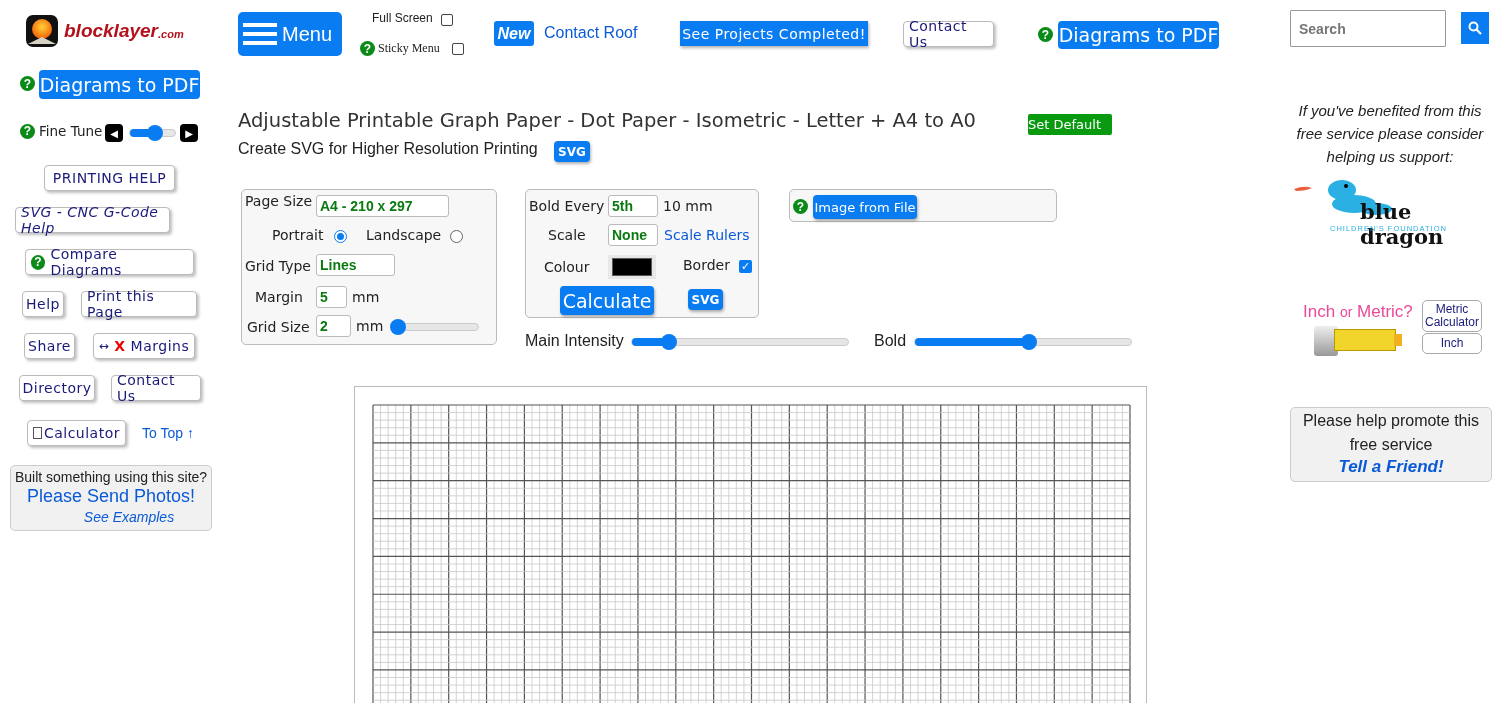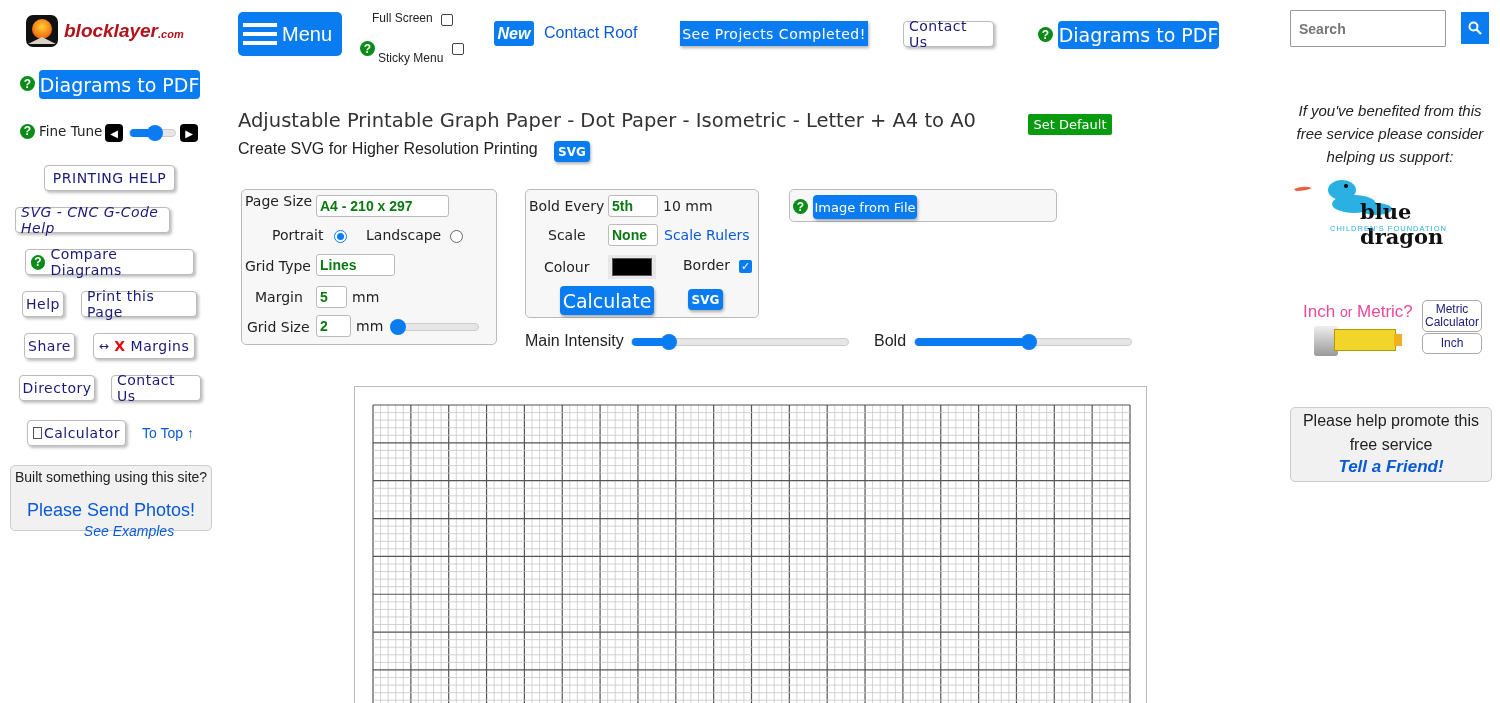--- a/index.html
+++ b/index.html
@@ -61,56 +61,56 @@
 <div class="white-btn abs" style="left:19px;top:375px;width:76px;">Directory</div>
 <div class="white-btn abs" style="left:111px;top:375px;width:90px;">Contact Us</div>
 <div class="white-btn abs" style="left:27px;top:420px;width:99px;">
   <span style="display:inline-block;width:11px;height:12px;border:1px solid #555;margin-right:2px;"></span>
     <span>Calculator</span>
 </div>
 <a class="abs" style="left:142px;top:425px;color:#0a5ad8;font-size:14px;text-decoration:none;">To Top ↑</a>
 
 <div class="abs" style="left:10px;top:465px;width:202px;height:66px;background:#f1f1f1;border:1px solid #ccc;border-radius:5px;text-align:center;">
   <div style="font-size:14px;margin-top:3px;color:#222;">Built something using this site?</div>
-  <div style="font-size:18px;color:#0a5ad8;margin-top:15px;">Please Send Photos!</div>
+  <div style="font-size:18px;color:#0a5ad8;margin-top:1px;">Please Send Photos!</div>
   <div style="font-size:14px;color:#0a5ad8;font-style:italic;margin-top:2px;padding-left:36px;">See Examples</div>
 </div>
 
 <div class="blue-btn abs" style="left:238px;top:12px;width:104px;height:44px;border-radius:5px;box-shadow:none;justify-content:flex-start;">
   <span style="margin-left:5px;display:flex;flex-direction:column;gap:5px;">
     <span style="width:34px;height:4px;background:#fff;display:block;"></span>
     <span style="width:34px;height:4px;background:#fff;display:block;"></span>
     <span style="width:34px;height:4px;background:#fff;display:block;"></span>
   </span>
   <span style="font-family:'Liberation Sans',sans-serif;font-size:20px;margin-left:5px;">Menu</span>
 </div>
 <span class="lbl" style="left:372px;top:11px;font-family:'Liberation Sans',sans-serif;font-size:12px;">Full Screen</span>
 <span class="chk abs" style="left:441px;top:14px;"></span>
 <span class="help-icon abs" style="left:360px;top:41px;">?</span>
-<span class="lbl" style="left:378px;top:51px;font-family:Liberation Sans, sans-serif;font-size:12px;">Sticky Menu</span>
+<span class="lbl" style="left:378px;top:41px;font-family:Liberation Serif, serif;font-size:12px;">Sticky Menu</span>
 <span class="chk abs" style="left:452px;top:43px;"></span>
 
 <span class="abs" style="left:494px;top:21px;width:40px;height:25px;background:#0a7cf2;color:#fff;border-radius:3px;font-weight:bold;font-style:italic;font-size:16px;text-align:center;line-height:25px;">New</span>
 <a class="abs" style="left:544px;top:24px;color:#0a5ad8;font-size:16px;text-decoration:none;">Contact Roof</a>
 
 <div class="blue-btn abs" style="left:680px;top:21px;width:188px;height:25px;font-size:14px;letter-spacing:0.5px;border-radius:0;">See Projects Completed!</div>
 <div class="white-btn abs" style="left:903px;top:21px;width:91px;height:26px;">Contact Us</div>
 <span class="help-icon abs" style="left:1038px;top:27px;">?</span>
 <div class="blue-btn abs" style="left:1058px;top:21px;width:161px;height:28px;font-size:19px;box-shadow:none;">Diagrams to PDF</div>
 
 <input class="abs" style="left: 1290px; top: 10px; width: 156px; height: 37px; border: 1px solid rgb(153, 153, 153); border-radius: 1px; padding: 0px 8px; font-size: 14px; font-weight: bold; font-family: &quot;Liberation Sans&quot;, sans-serif; color: rgb(85, 85, 85);" placeholder="Search">
 <div class="abs" style="left:1461px;top:12px;width:28px;height:32px;background:#0a7cf2;display:flex;align-items:center;justify-content:center;">
   <svg width="14" height="14" viewBox="0 0 14 14">
       <circle cx="5.5" cy="5.5" r="4" stroke="#fff" stroke-width="2" fill="none"></circle>
       <line x1="8.5" y1="8.5" x2="13" y2="13" stroke="#fff" stroke-width="2.2"></line>
     </svg>
 </div>
 
 <div class="abs" style="left:238px;top:109px;font-family:'DejaVu Sans',sans-serif;font-size:19.5px;color:#333;white-space:nowrap;">Adjustable Printable Graph Paper - Dot Paper - Isometric - Letter + A4 to A0</div>
-<div class="abs" style="left:1028px;top:114px;width:84px;height:21px;background:#0a9a10;color:#fff;font-family:'DejaVu Sans',sans-serif;font-size:13px;border-radius:2px;text-align:center;line-height:21px;">Set Default</div>
+<div class="abs" style="left:1028px;top:114px;width:84px;height:21px;background:#0a9a10;color:#fff;font-family:'DejaVu Sans',sans-serif;font-size:13px;border-radius:2px;line-height:21px;">Set Default</div>
 <div class="abs" style="left:238px;top:140px;font-size:16px;color:#222;">Create SVG for Higher Resolution Printing</div>
 <div class="blue-btn abs" style="left:554px;top:141px;width:36px;height:21px;font-size:12px;font-weight:bold;">SVG</div>
 
 <div class="panel" style="left:241px;top:189px;width:256px;height:156px;"></div>
 <span class="lbl" style="left:245px;top:193px;">Page Size</span>
 <div class="fld" style="left:316px;top:195px;width:133px;">A4 - 210 x 297</div>
 <span class="lbl" style="left:272px;top:227px;">Portrait</span>
 <span class="radio on" style="left:334px;top:230px;"></span>
 <span class="lbl" style="left:366px;top:227px;">Landscape</span>
 <span class="radio" style="left:450px;top:230px;"></span>

